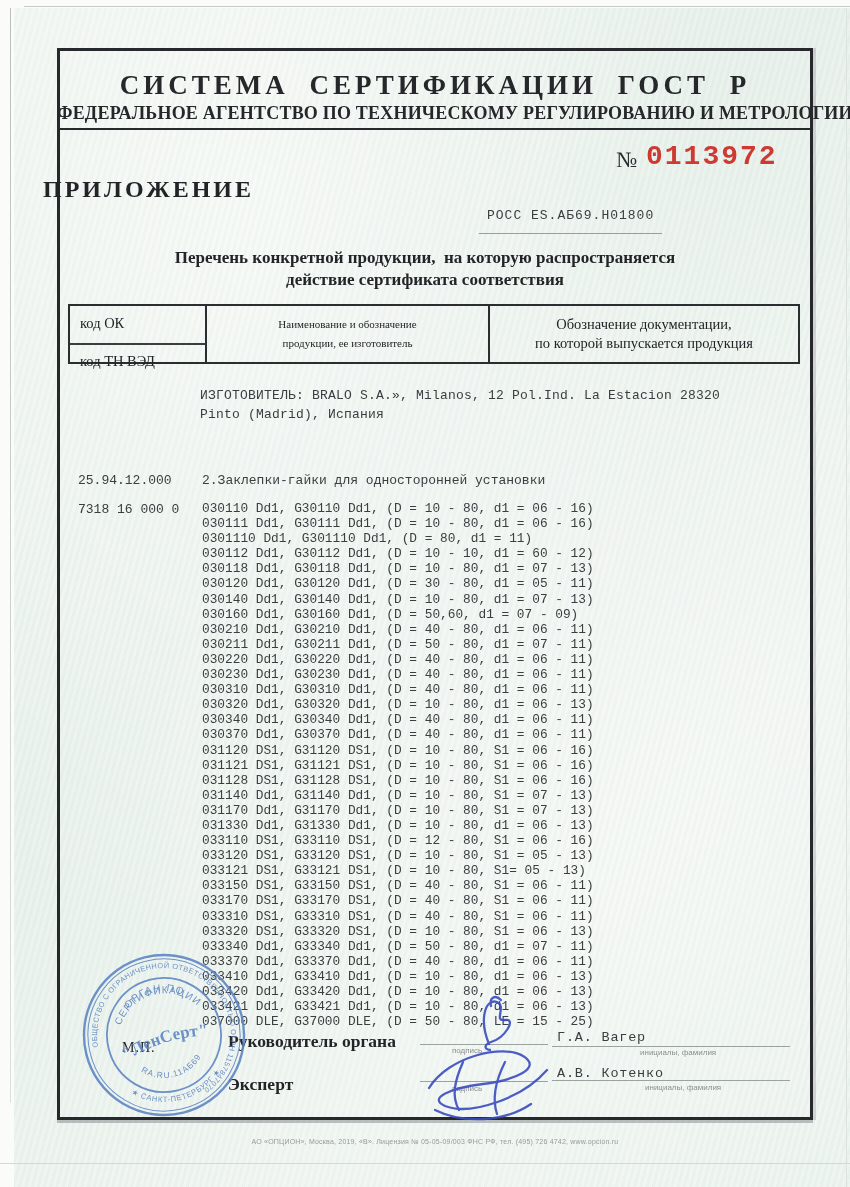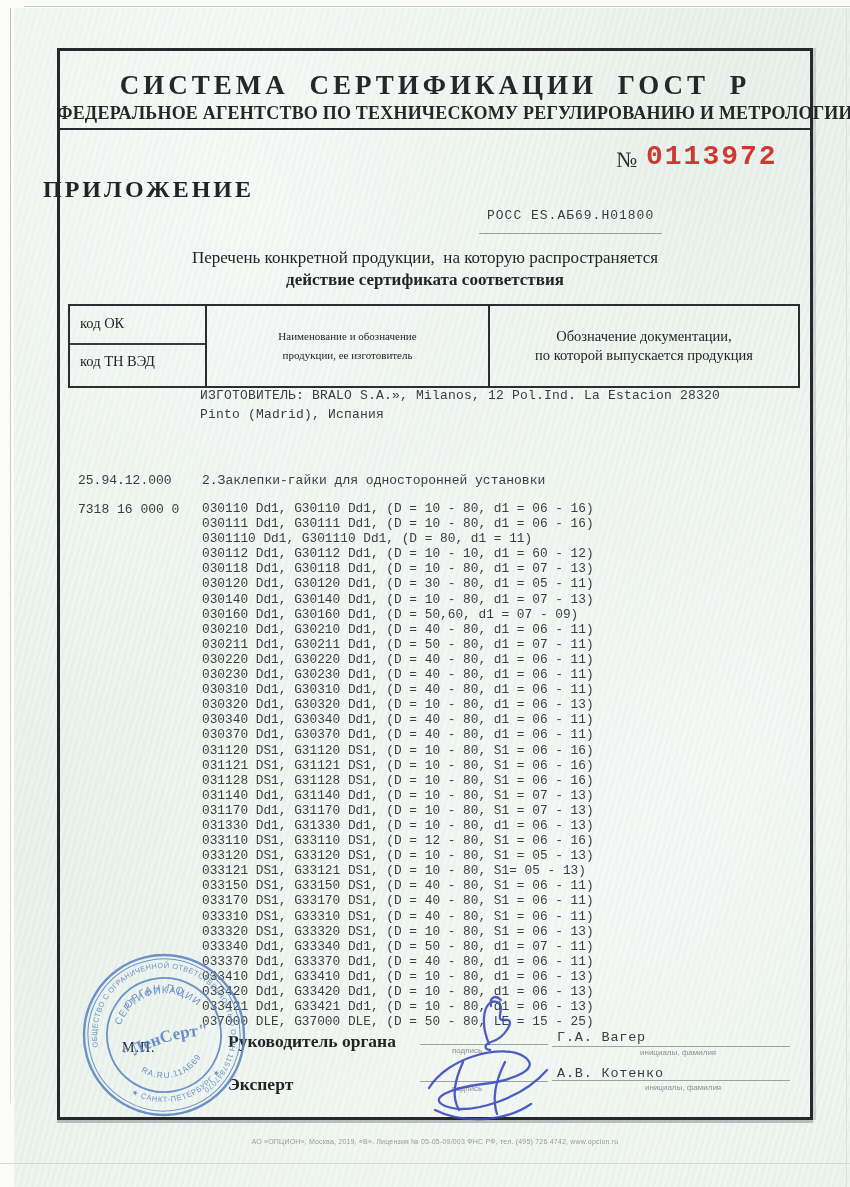--- a/index.html
+++ b/index.html
@@ -22,24 +22,24 @@
       font-size:18px;font-weight:bold;letter-spacing:0.2px;color:#26272b;white-space:nowrap;}
   .formno-sign{position:absolute;left:616px;top:147px;font-size:22px;color:#2c2d30;}
   .formno-digits{position:absolute;left:646px;top:141px;font-family:"Liberation Mono","DejaVu Sans Mono",monospace;
       font-size:28px;font-weight:bold;letter-spacing:2px;color:#cd3a31;}
   .appendix{position:absolute;left:57px;top:176px;width:756px;text-align:left;transform:translateX(-14px);
       font-size:24px;font-weight:bold;letter-spacing:3px;}
   .certlabel{position:absolute;left:170px;top:219px;font-size:17.5px;font-weight:bold;}
   .certvalue{position:absolute;left:487px;top:208px;font-size:13px;color:#3c4043;letter-spacing:1px;}
   .certline{position:absolute;left:479px;top:233px;width:183px;border-top:1px solid #99a09a;}
   .lt1{position:absolute;left:57px;top:248px;width:756px;text-align:center;transform:translateX(-10px);
-      font-size:17px;font-weight:normal;white-space:pre;}
+      font-size:17px;font-weight:bold;white-space:pre;}
   .lt2{position:absolute;left:57px;top:270px;width:756px;text-align:center;transform:translateX(-10px);
       font-size:17px;font-weight:bold;}
-  .tbl{position:absolute;left:68px;top:304px;width:732px;height:84px;border:2px solid #2b2d31;box-sizing:border-box;}
+  .tbl{position:absolute;left:68px;top:304px;width:732px;height:60px;border:2px solid #2b2d31;box-sizing:border-box;}
   .tbl .col1{position:absolute;left:0;top:0;width:137px;height:100%;border-right:2px solid #2b2d31;box-sizing:border-box;}
   .tbl .c1a{position:absolute;left:0;top:0;width:100%;height:39px;border-bottom:2px solid #3a3c40;box-sizing:border-box;
       font-size:14.5px;padding:9px 0 0 10px;}
   .tbl .c1b{position:absolute;left:0;top:39px;width:100%;font-size:14.5px;padding:8px 16px 0 10px;box-sizing:border-box;}
   .tbl .col2{position:absolute;left:137px;top:0;width:283px;height:100%;border-right:2px solid #2b2d31;box-sizing:border-box;
       display:flex;flex-direction:column;justify-content:center;align-items:center;font-size:11px;line-height:19px;}
   .tbl .col3{position:absolute;left:420px;top:0;right:0;height:100%;
       display:flex;flex-direction:column;justify-content:center;align-items:center;font-size:14.5px;line-height:19px;}
   .mono{font-family:"Liberation Mono","DejaVu Sans Mono",monospace;color:#3a3e41;white-space:pre;}
   .mfr1{position:absolute;left:200px;top:388px;font-size:13px;letter-spacing:.2px;}

